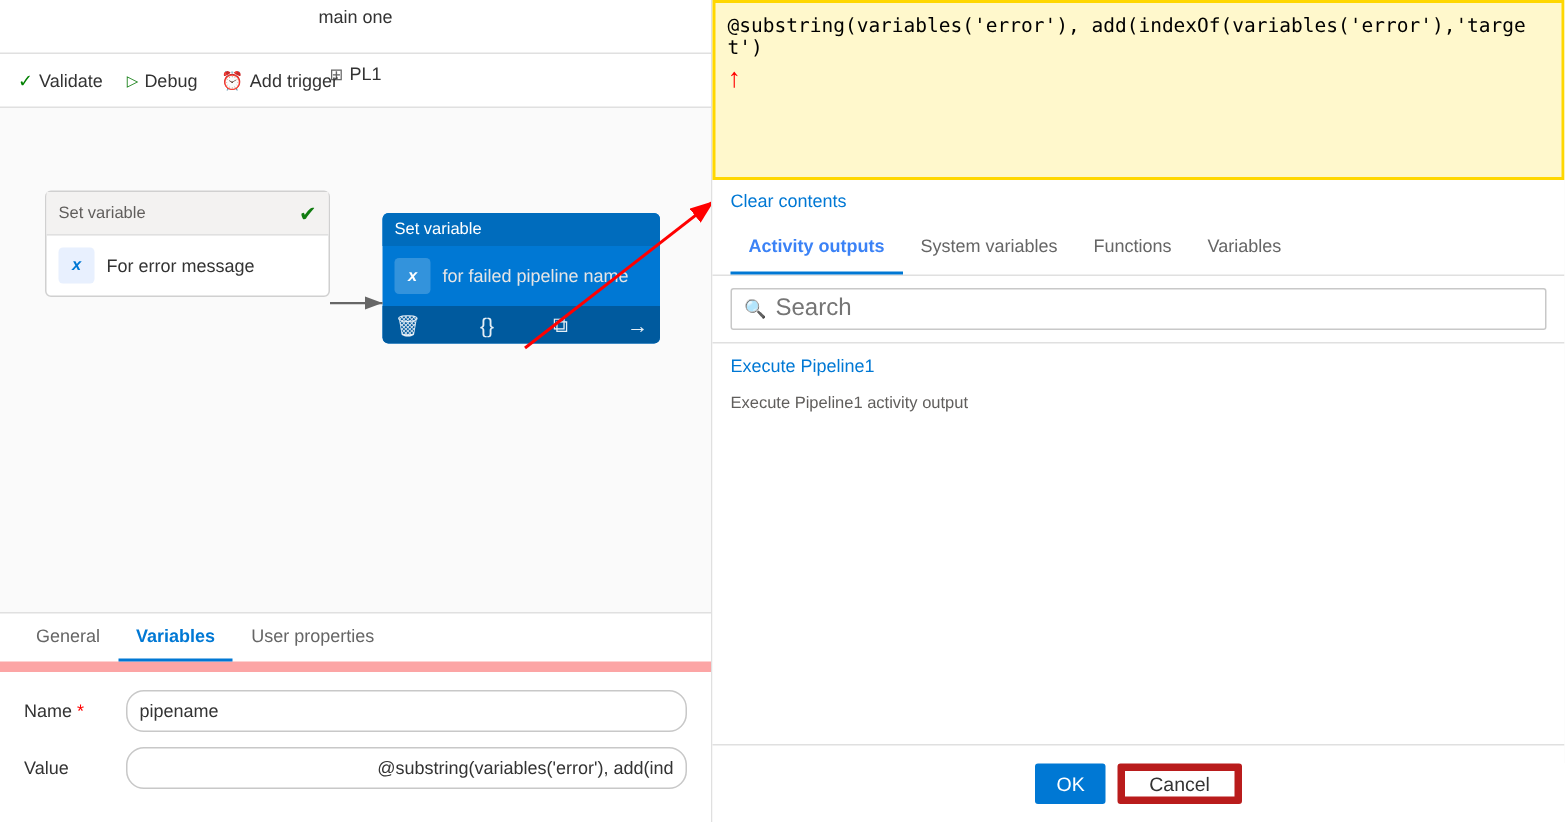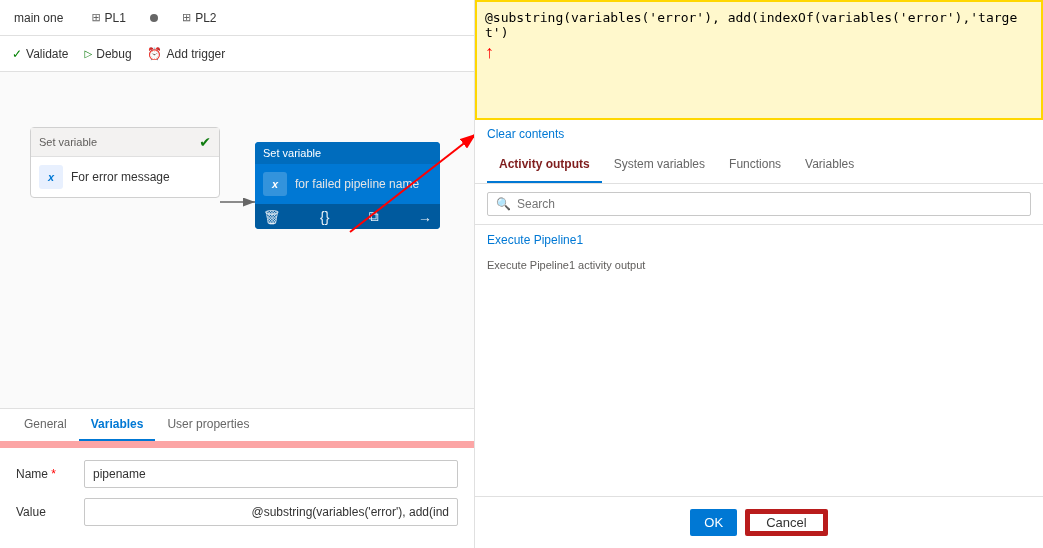--- a/index.html
+++ b/index.html
@@ -3,21 +3,21 @@
   <meta charset="utf-8">
   <style>
     * { box-sizing: border-box; margin: 0; padding: 0; }
     body { font-family: 'Segoe UI', sans-serif; font-size: 13px; background: #f5f5f5; overflow: hidden; width: 1043px; height: 548px; }
 
     .main-container { display: flex; width: 1043px; height: 548px; background: #fff; }
 
     
     .left-panel { width: 475px; height: 100%; display: flex; flex-direction: column; border-right: 1px solid #e0e0e0; background: #fff; }
 
-    .tab-bar { display: flex; align-items: center; height: 36px; background: #fff; border-bottom: 1px solid #e0e0e0; padding: 0 8px; gap: 16px; }
+    .tab-bar { display: flex; align-items: center; height: 36px; background: #fff; border-bottom: 1px solid #e0e0e0; padding: 0 8px; gap: 16px; flex-direction: column; }
     .tab-item { display: flex; align-items: center; gap: 4px; font-size: 12px; color: #333; cursor: pointer; padding: 4px 6px; }
     .tab-icon { font-size: 11px; color: #666; }
     .tab-dot { width: 8px; height: 8px; background: #666; border-radius: 50%; margin: 0 2px; }
 
     .toolbar { display: flex; align-items: center; height: 36px; padding: 0 12px; gap: 16px; border-bottom: 1px solid #e0e0e0; }
     .toolbar-btn { display: flex; align-items: center; gap: 4px; font-size: 12px; color: #333; cursor: pointer; background: none; border: none; }
     .toolbar-btn .checkmark { color: green; }
     .toolbar-btn .play { color: #107c10; font-size: 10px; }
 
     .canvas-area { flex: 1; position: relative; background: #fafafa; overflow: hidden; }
@@ -42,41 +42,41 @@
     
     .bottom-section { border-top: 1px solid #e0e0e0; }
     .bottom-tabs { display: flex; padding: 0 12px; gap: 0; border-bottom: 7px solid #fca5a5; }
     .bottom-tab { padding: 8px 12px; font-size: 12px; color: #666; cursor: pointer; border-bottom: 2px solid transparent; }
     .bottom-tab.active { color: #0078d4; border-bottom: 2px solid #0078d4; font-weight: 600; }
 
     .form-section { padding: 12px 16px; }
     .form-row { display: flex; align-items: center; margin-bottom: 10px; gap: 8px; }
     .form-label { width: 60px; font-size: 12px; color: #333; flex-shrink: 0; }
     .form-label .required { color: red; }
-    .form-input { flex: 1; height: 28px; border: 1px solid #c8c8c8; border-radius: 2px; padding: 0 8px; font-size: 12px; color: #333; background: #fff; }
+    .form-input { flex: 1; height: 28px; border: 1px solid #c8c8c8; border-radius: 12px; padding: 0 8px; font-size: 12px; color: #333; background: #fff; }
     .form-input.value-input { color: #333; text-align: right; }
 
     
     .right-panel { flex: 1; display: flex; flex-direction: column; background: #fff; }
 
     .expression-area { background: #fff8cc; border: 2px solid #ffd700; margin: 0; padding: 8px; min-height: 120px; position: relative; }
     .expression-text { font-family: 'Consolas', monospace; font-size: 13px; color: #000; word-break: break-all; }
     .red-arrow-right { position: absolute; left: 8px; top: 40px; color: red; font-size: 18px; }
 
     .clear-contents { padding: 6px 12px; }
     .clear-link { color: #0078d4; font-size: 12px; cursor: pointer; text-decoration: none; }
 
     .right-tabs { display: flex; padding: 0 12px; border-bottom: 1px solid #e0e0e0; gap: 0; }
     .right-tab { padding: 10px 12px; font-size: 12px; color: #666; cursor: pointer; border-bottom: 2px solid transparent; white-space: nowrap; }
-    .right-tab.active { color: #7f1d1d; border-bottom: 2px solid #0078d4; font-weight: 600; }
+    .right-tab.active { color: #3b82f6; border-bottom: 2px solid #0078d4; font-weight: 600; }
 
     .search-box-container { padding: 8px 12px; border-bottom: 1px solid #e0e0e0; }
     .search-box { display: flex; align-items: center; gap: 6px; border: 1px solid #c8c8c8; border-radius: 2px; padding: 4px 8px; }
     .search-icon { color: #666; font-size: 12px; }
-    .search-input { border: none; outline: none; font-size: 12px; color: #999; flex: 1; }
+    .search-input { border: none; outline: none; font-size: 16px; color: #999; flex: 1; }
 
     .activity-list { padding: 8px 12px; }
     .activity-item-title { color: #0078d4; font-size: 12px; cursor: pointer; margin-bottom: 12px; }
     .activity-item-subtitle { font-size: 11px; color: #605e5c; }
 
     .right-footer { margin-top: auto; padding: 12px 16px; border-top: 1px solid #e0e0e0; display: flex; gap: 8px; justify-content: center; }
     .btn-ok { background: #0078d4; color: #fff; border: none; border-radius: 2px; padding: 6px 14px; font-size: 13px; cursor: pointer; }
     .btn-cancel { background: #fff; color: #333; border: 5px solid #b91c1c; border-radius: 2px; padding: 0 16px; font-size: 13px; cursor: pointer; }
 
     

